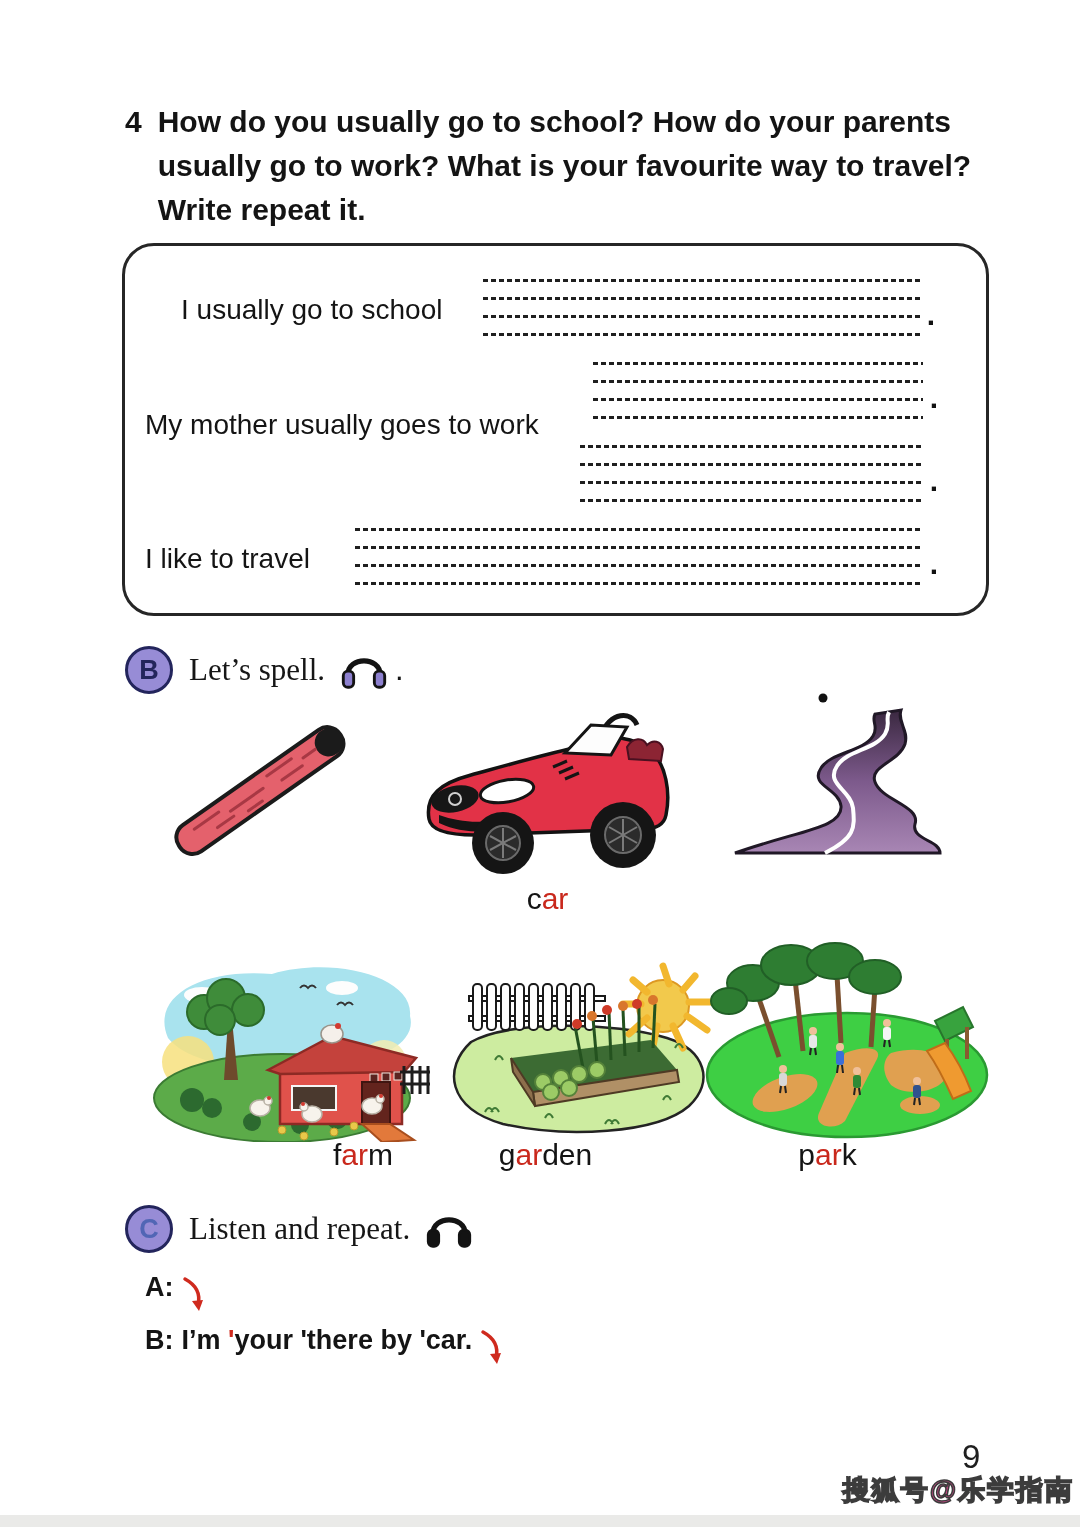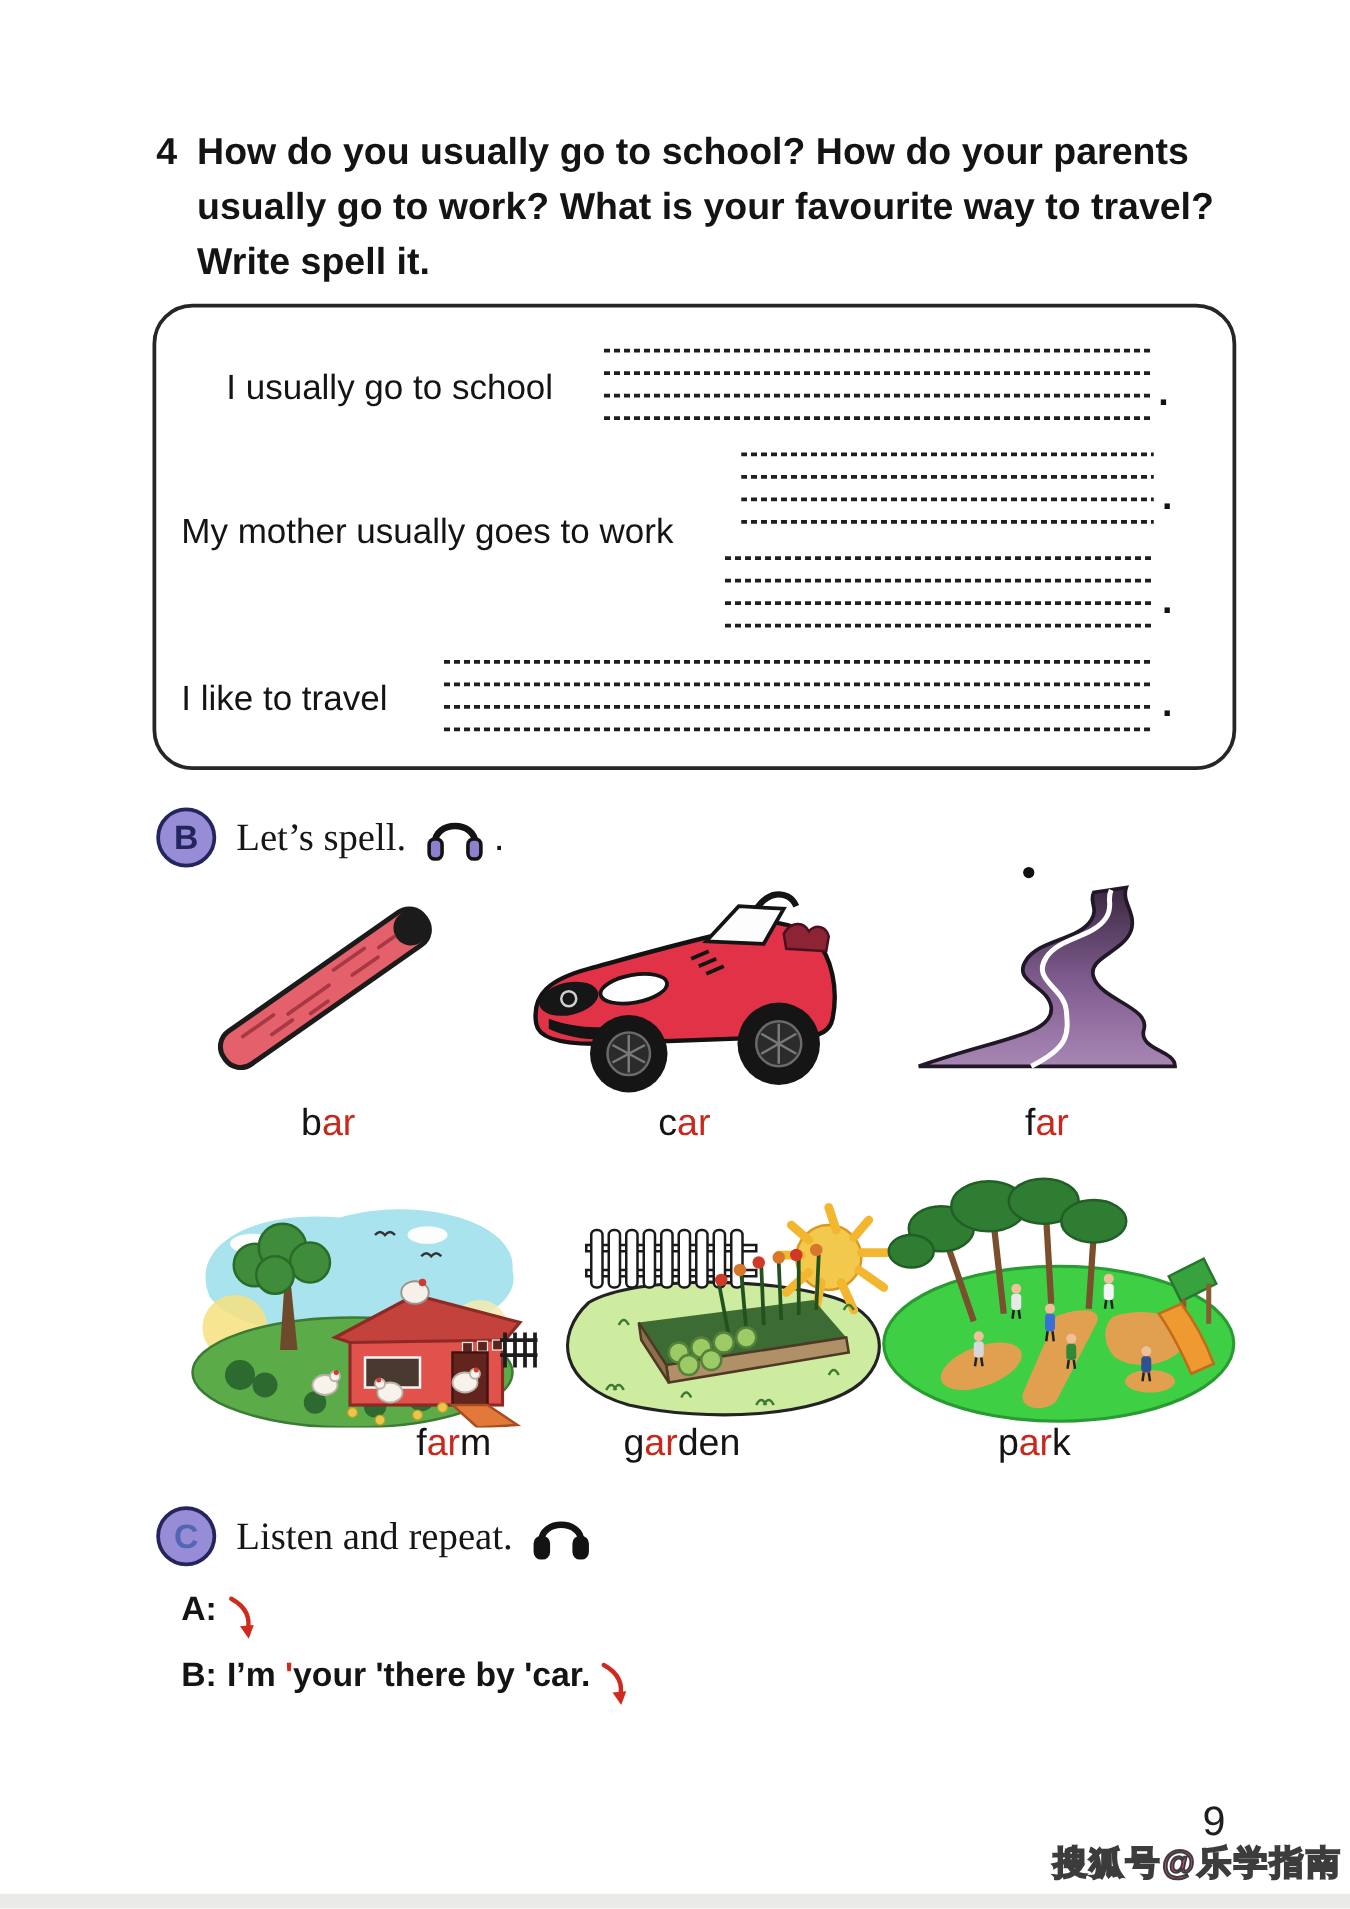--- a/index.html
+++ b/index.html
@@ -45,21 +45,21 @@
 </head>
 <body>
 
 <div class="page">
 
   <div class="heading">
     <span class="num">4</span>
     <div>
       <div>How do you usually go to school? How do your parents</div>
       <div>usually go to work? What is your favourite way to travel?</div>
-      <div>Write spell it.</div>
+      <div>Write repeat it.</div>
     </div>
   </div>
 
   <div class="writing-box">
     <div class="wlabel" style="left:56px;top:48px;">I usually go to school</div>
     <div class="lines" style="left:358px;top:33px;width:437px;">
       <div class="dl"></div>
       <div class="dl"></div>
       <div class="dl main">
           <span class="dot">.</span>
@@ -166,28 +166,22 @@
             <stop offset="0.5" stop-color="#7d5a8c"></stop>
             <stop offset="1" stop-color="#a886b4"></stop>
         </linearGradient>
       </defs>
       <circle cx="118" cy="10" r="4.5" fill="#111"></circle>
       <path d="M30,165 C95,142 138,140 136,118 C134,100 104,98 116,80 C126,64 158,64 168,48 C174,38 166,34 170,26 L196,22 C192,34 204,42 200,56 C194,74 164,78 170,94 C176,112 216,118 210,136 C206,152 235,152 235,165 Z" fill="url(#roadg)" stroke="#201826" stroke-width="3"></path>
       <path d="M120,165 C150,150 150,140 148,120 C146,102 120,96 132,78 C142,62 170,62 180,46 C186,36 180,32 184,24" fill="none" stroke="#ffffff" stroke-width="4"></path>
     </svg>
   </div>
 
-  <div class="word" style="left:140px;top:882px;width:245px;">
-    <span>b</span><span class="hl">ar</span><span></span>
-  </div>
   <div class="word" style="left:420px;top:882px;width:255px;">
     <span>c</span><span class="hl">ar</span><span></span>
-  </div>
-  <div class="word" style="left:710px;top:882px;width:255px;">
-    <span>f</span><span class="hl">ar</span><span></span>
   </div>
 
   <div class="illu" style="left:132px;top:950px;width:300px;height:192px;">
     <svg viewBox="0 0 300 192">
       <path d="M36,88 C18,46 70,18 140,24 C200,6 282,26 278,66 C286,96 238,116 196,108 C140,120 64,122 36,88 Z" fill="#a9e3ee"></path>
       <ellipse cx="70" cy="45" rx="18" ry="8" fill="#fdfdfd"></ellipse>
         <ellipse cx="210" cy="38" rx="16" ry="7" fill="#fdfdfd"></ellipse>
       <path d="M168,38 q4,-5 8,0 q4,-5 8,0 M205,55 q4,-5 8,0 q4,-5 8,0" stroke="#333" stroke-width="2" fill="none"></path>
       <circle cx="56" cy="112" r="26" fill="#f7e07e" opacity="0.85"></circle>
         <circle cx="252" cy="112" r="22" fill="#f2ecb0" opacity="0.85"></circle>

